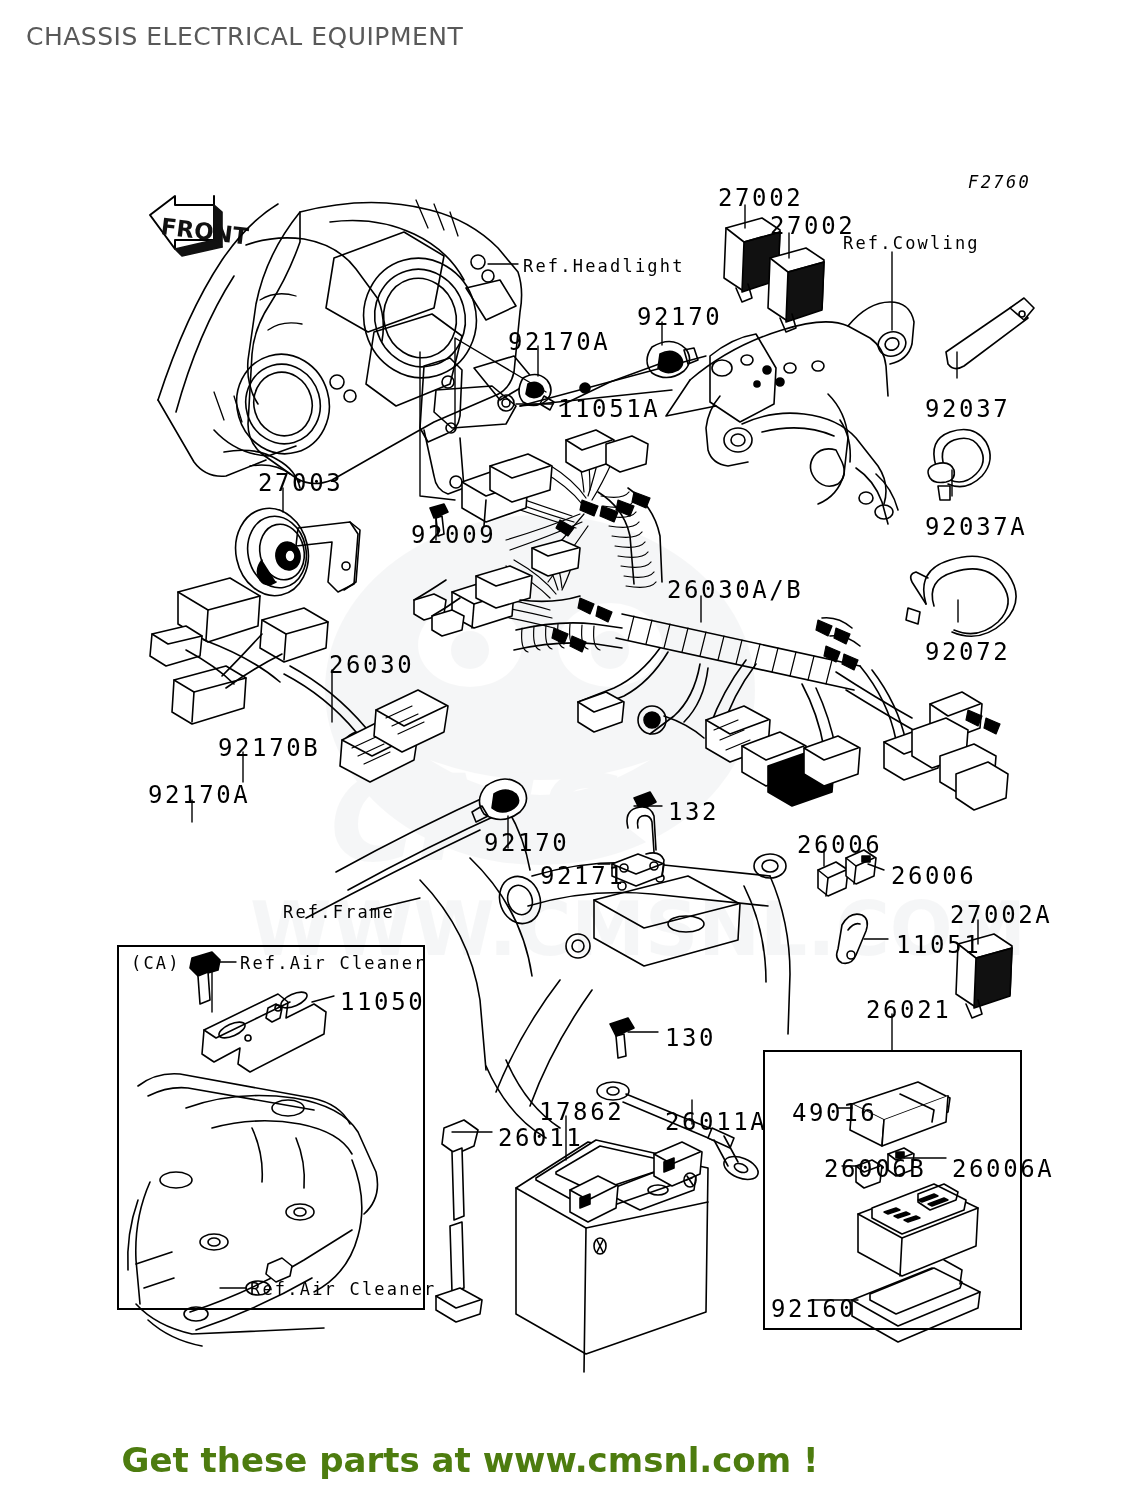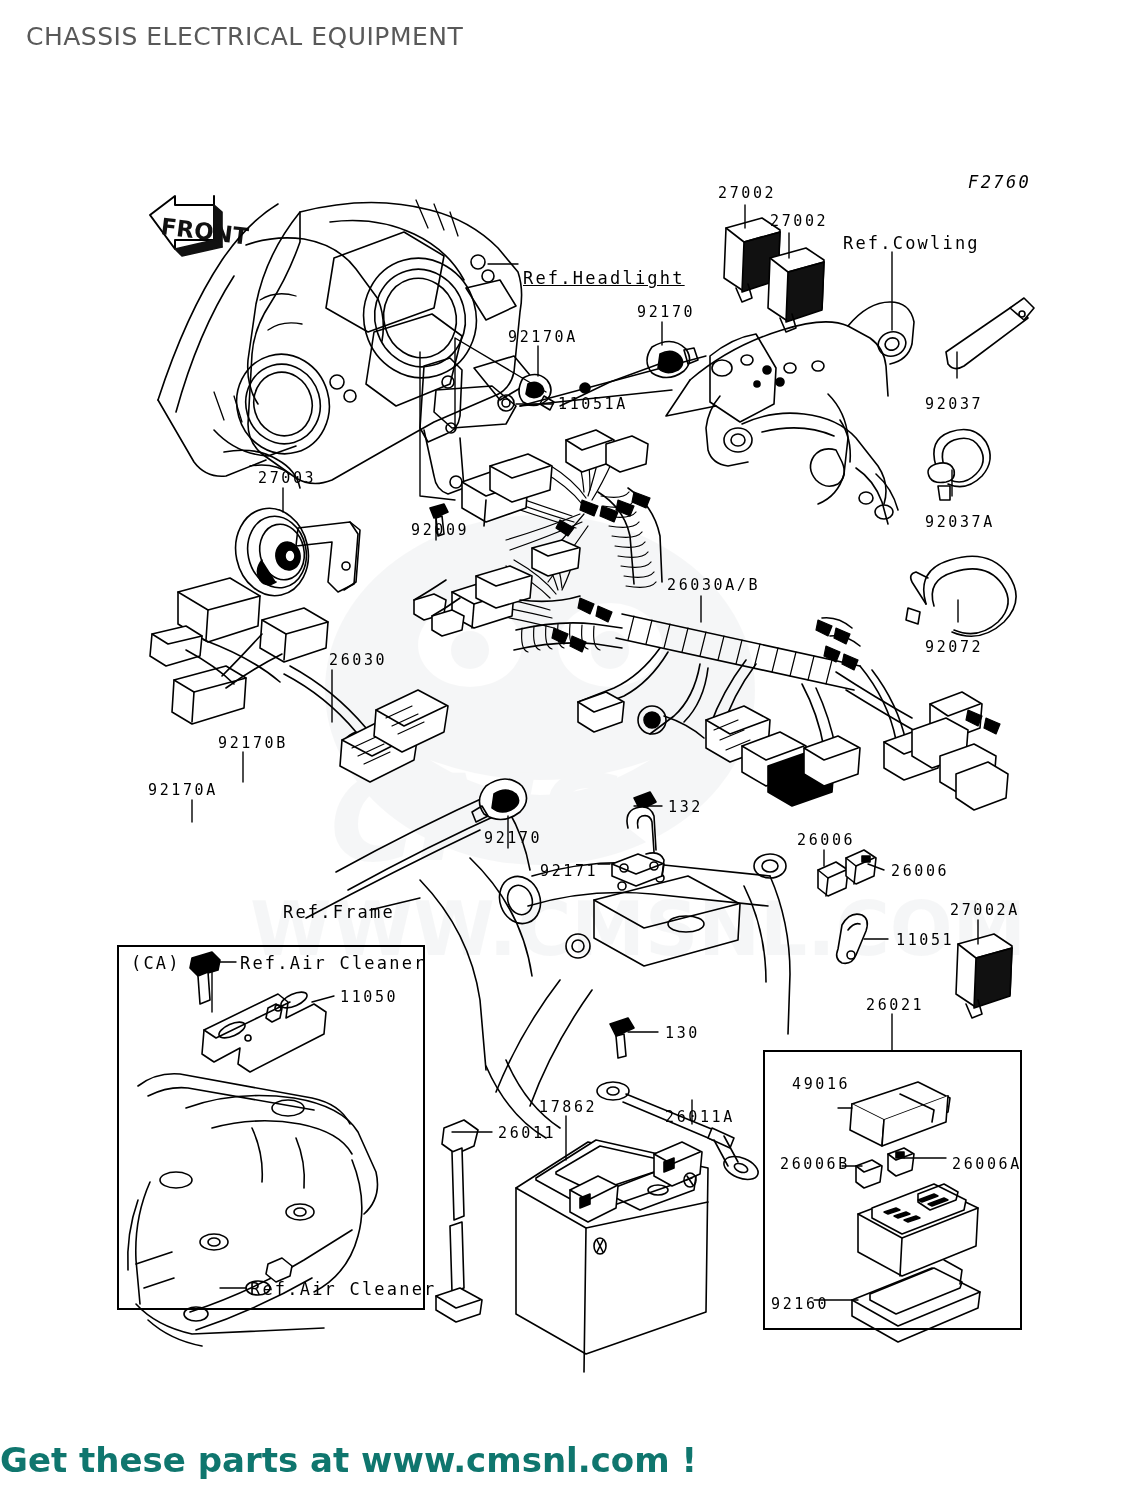--- a/index.html
+++ b/index.html
@@ -6,29 +6,29 @@
   body{width:1146px;height:1500px;position:relative;overflow:hidden;
        font-family:"DejaVu Sans Mono","Liberation Mono",monospace;}
 
   #page-title{
     position:absolute;left:26px;top:22px;
     font-family:"DejaVu Sans","Liberation Sans",sans-serif;
     font-size:25px;color:#595959;letter-spacing:.5px;white-space:nowrap;
   }
 
   #footer{
-    position:absolute;left:0;top:1440px;width:940px;
+    position:absolute;left:0;top:1440px;width:940px;text-align:center;
     font-family:"DejaVu Sans","Liberation Sans",sans-serif;
-    font-weight:bold;font-size:34px;color:#0f766e;white-space:nowrap;
+    font-weight:bold;font-size:34px;color:#4d7c0f;white-space:nowrap;
   }
 
   .lbl{
     position:absolute;white-space:nowrap;color:#000;
     font-family:"DejaVu Sans Mono","Liberation Mono",monospace;
-    font-size:15px;letter-spacing:2.6px;line-height:1;
+    font-size:24px;letter-spacing:2.6px;line-height:1;
   }
   .lbl.sm{font-size:17px;letter-spacing:2.2px;}
   .lbl.code{font-size:17px;letter-spacing:2.4px;font-style:italic;}
 
   #art{position:absolute;left:0;top:0;width:1146px;height:1500px;}
   #wm{position:absolute;left:0;top:0;width:1146px;height:1500px;opacity:.085;}
 
   .box{position:absolute;border:2px solid #000;box-sizing:border-box;}
 </style>
 </head>
@@ -585,21 +585,21 @@
       <path d="M520 406 L706 356"></path>
       <path d="M520 406 L672 390"></path>
     </g>
   </g>
 </svg>
 
 <div class="box" style="left:117px;top:945px;width:308px;height:365px;"></div>
 <div class="box" style="left:763px;top:1050px;width:259px;height:280px;"></div>
 
 <div id="callouts">
-    <div class="lbl sm" style="left: 523px; top: 270px; text-decoration: underline;">Ref.Headlight</div>
+    <div class="lbl sm" style="left: 523px; top: 258px;">Ref.Headlight</div>
     <div class="lbl code" style="left: 968px; top: 174px;">F2760</div>
     <div class="lbl" style="left: 718px; top: 186px;">27002</div>
     <div class="lbl" style="left: 770px; top: 214px;">27002</div>
     <div class="lbl sm" style="left: 843px; top: 235px;">Ref.Cowling</div>
     <div class="lbl" style="left: 637px; top: 305px;">92170</div>
     <div class="lbl" style="left: 508px; top: 330px;">92170A</div>
     <div class="lbl" style="left: 558px; top: 397px;">11051A</div>
     <div class="lbl" style="left: 925px; top: 397px;">92037</div>
     <div class="lbl" style="left: 925px; top: 515px;">92037A</div>
     <div class="lbl" style="left: 258px; top: 471px;">27003</div>
@@ -617,21 +617,21 @@
     <div class="lbl sm" style="left: 283px; top: 904px;">Ref.Frame</div>
     <div class="lbl" style="left: 950px; top: 903px;">27002A</div>
     <div class="lbl" style="left: 896px; top: 933px;">11051</div>
     <div class="lbl sm" style="left: 131px; top: 955px;">(CA)</div>
     <div class="lbl sm" style="left: 240px; top: 955px;">Ref.Air Cleaner</div>
     <div class="lbl" style="left: 340px; top: 990px;">11050</div>
     <div class="lbl" style="left: 866px; top: 998px;">26021</div>
     <div class="lbl" style="left: 665px; top: 1026px;">130</div>
     <div class="lbl" style="left: 665px; top: 1110px;">26011A</div>
     <div class="lbl" style="left: 539px; top: 1100px;">17862</div>
-    <div class="lbl" style="left: 792px; top: 1077px;">49016</div>
+    <div class="lbl" style="left: 792px; top: 1101px;">49016</div>
     <div class="lbl" style="left: 498px; top: 1126px; text-align: center;">26011</div>
-    <div class="lbl" style="left: 780px; top: 1157px; text-align: right;">26006B</div>
+    <div class="lbl" style="left: 824px; top: 1157px; text-align: right;">26006B</div>
     <div class="lbl" style="left: 952px; top: 1157px;">26006A</div>
     <div class="lbl" style="left: 771px; top: 1297px;">92160</div>
     <div class="lbl sm" style="left: 250px; top: 1281px;">Ref.Air Cleaner</div>
   </div>
 
 <div id="footer">Get these parts at www.cmsnl.com !</div>
 
 </body></html>

